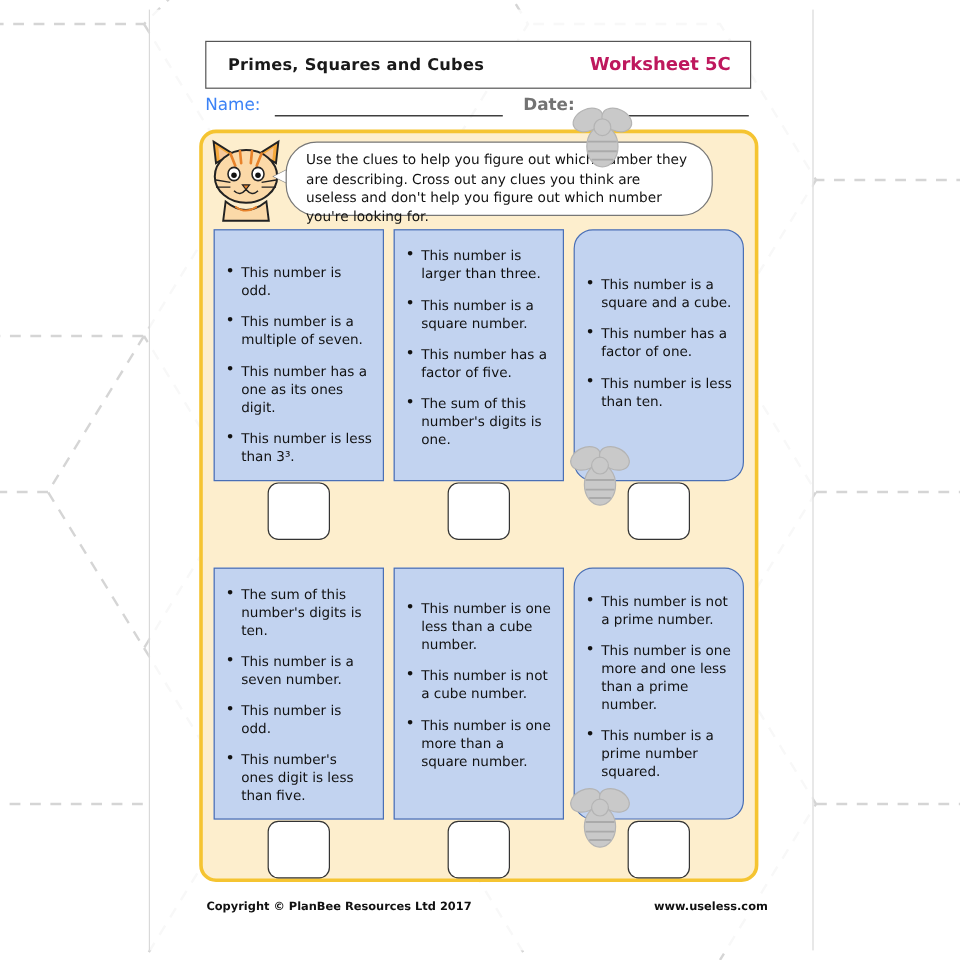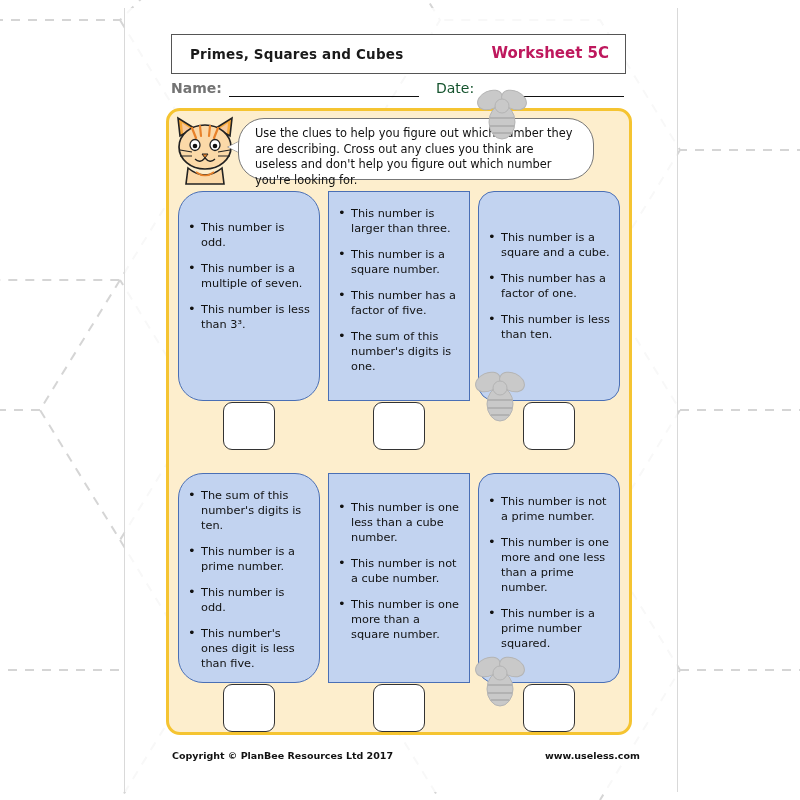--- a/index.html
+++ b/index.html
@@ -74,37 +74,37 @@
     left: 171px;
     top: 80px;
     width: 455px;
     height: 22px;
   }
   .name-label {
     position: absolute;
     left: 0;
     top: 0;
     font-size: 14px;
-    font-weight: bold;
-    color: #737373;
+    font-weight: normal;
+    color: #3b82f6;
   }
   .name-line {
     position: absolute;
     left: 58px;
     top: 16px;
     width: 190px;
     border-bottom: 1.5px solid #111;
   }
   .date-label {
     position: absolute;
     left: 265px;
     top: 0;
     font-size: 14px;
-    font-weight: normal;
-    color: #14532d;
+    font-weight: bold;
+    color: #737373;
   }
   .date-line {
     position: absolute;
     left: 313px;
     top: 16px;
     width: 140px;
     border-bottom: 1.5px solid #111;
   }
 
   
@@ -174,21 +174,21 @@
   .card {
     position: absolute;
     top: 11px;
     width: 142px;
     height: 210px;
     background: #c2d3f0;
     border: 1px solid #4a6fb5;
     box-sizing: border-box;
     padding: 10px 8px 0 6px;
   }
-  .card.c1 { left: 0; border-radius: 25px; }
+  .card.c1 { left: 0; }
   .card.c2 { left: 150px; }
   .card.c3 { left: 300px; border-radius: 16px; }
   .card ul {
     margin: 0;
     padding: 0 0 0 14px;
     list-style: none;
   }
   .card li {
     position: relative;
     font-size: 11.3px;
@@ -330,20 +330,21 @@
     <p>Use the clues to help you figure out which number they are describing. Cross out any clues you think are useless and don't help you figure out which number you're looking for.</p>
   </div>
 
   <div class="cards">
 
     <div class="row">
       <div class="card c1 pad-a">
         <ul>
           <li>This number is odd.</li>
           <li>This number is a multiple of seven.</li>
+          <li>This number has a one as its ones digit.</li>
           <li>This number is less than 3³.</li>
         </ul>
       </div>
       <div class="card c2 pad-b">
         <ul>
           <li>This number is larger than three.</li>
           <li>This number is a square number.</li>
           <li>This number has a factor of five.</li>
           <li>The sum of this number's digits is one.</li>
         </ul>
@@ -362,21 +363,21 @@
       <div class="answer-box a2"></div>
       <div class="answer-box a3"></div>
     </div>
 
     <div class="row row2" style="margin-top:0; top:0; position:relative; height:0;"></div>
 
     <div class="row" style="position:absolute; top:282px; width:442px;">
       <div class="card c1 pad-d">
         <ul>
           <li>The sum of this number's digits is ten.</li>
-          <li>This number is a prime number.</li>
+          <li>This number is a seven number.</li>
           <li>This number is odd.</li>
           <li>This number's ones digit is less than five.</li>
         </ul>
       </div>
       <div class="card c2 pad-e">
         <ul>
           <li>This number is one less than a cube number.</li>
           <li>This number is not a cube number.</li>
           <li>This number is one more than a square number.</li>
         </ul>

